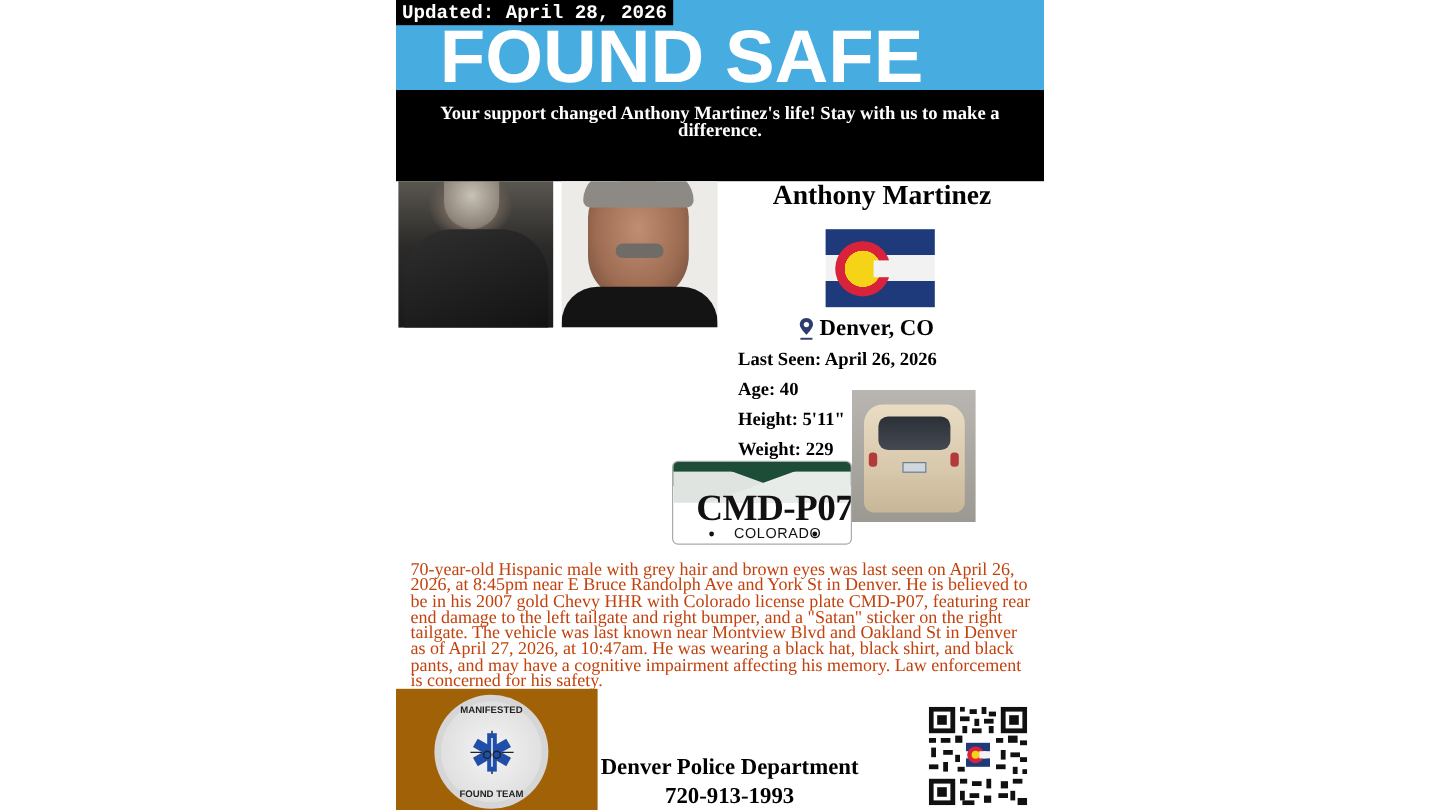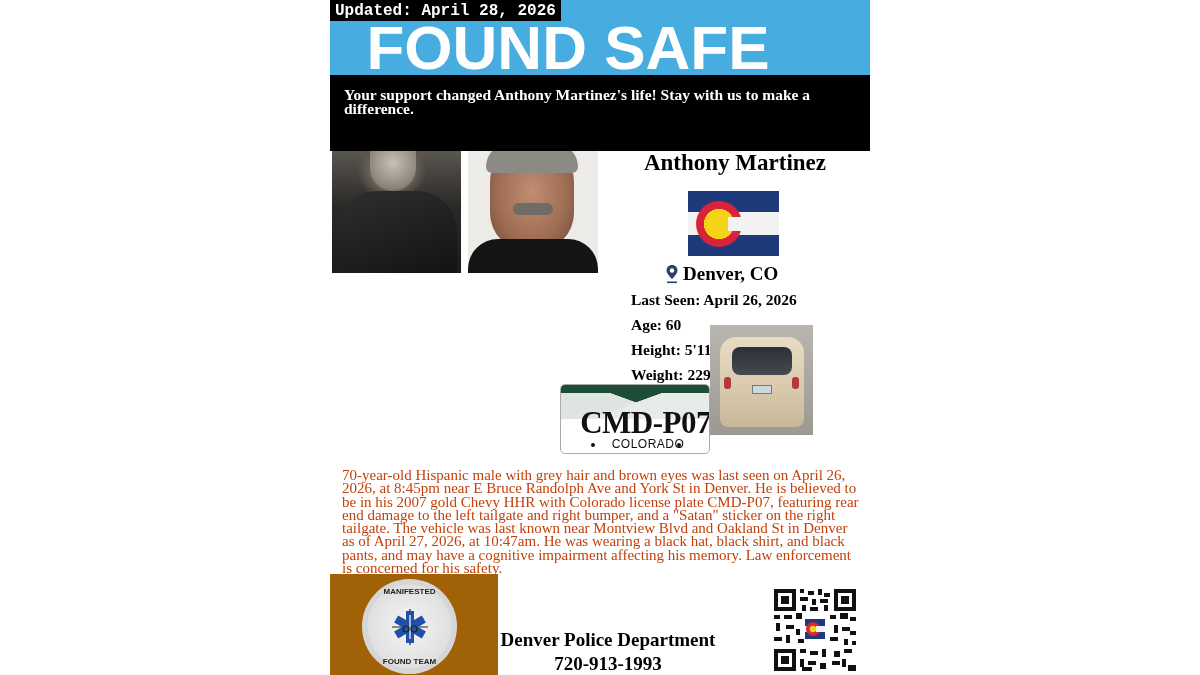--- a/index.html
+++ b/index.html
@@ -7,21 +7,21 @@
   body { position: relative; font-family: "Liberation Serif", serif; }
   .poster { position: absolute; left: 330px; top: 0; width: 540px; height: 675px; background: #fff; }
 
   .banner { position: absolute; left: 0; top: 0; width: 540px; height: 75px; background: #47ace0; }
   .updated { position: absolute; left: 0; top: 0; height: 21px; padding: 1px 5px 0 5px; background: #000; color: #fff;
     font-weight: bold; font-size: 16px; line-height: 20px; white-space: nowrap; font-family: Liberation Mono, monospace; }
   .found { position: absolute; left: 0; top: 15px; width: 476px; text-align: center; color: #fff;
     font-family: "Liberation Sans", sans-serif; font-weight: bold; font-size: 62px; line-height: 66px; letter-spacing: 0px; }
 
   .support { position: absolute; left: 0; top: 75px; width: 540px; height: 76px; background: #000; color: #fff;
-    font-weight: bold; font-size: 15.5px; line-height: 14px; padding: 13px 14px 0 14px; }
+    text-align: center; font-weight: bold; font-size: 15.5px; line-height: 14px; padding: 13px 14px 0 14px; }
 
   .photo { position: absolute; overflow: hidden; }
   .photo1 { left: 2px; top: 151px; width: 129px; height: 122px;
     background: radial-gradient(ellipse 35px 30px at 60px 20px, #b9a89a 0%, #6d6259 60%, transparent 100%),
                 linear-gradient(180deg, #5a5650 0%, #2b2a28 45%, #1a1a1a 100%); }
   .photo1 .coat { position: absolute; left: 5px; top: 40px; width: 120px; height: 85px; background: linear-gradient(160deg,#2f2f2f,#121212); border-radius: 40px 40px 0 0; }
   .photo1 .beard { position: absolute; left: 38px; top: 0px; width: 46px; height: 40px; background: radial-gradient(circle at 50% 30%, #c8c1b6, #8b8378 70%, #4b463f); border-radius: 0 0 25px 25px; }
   .photo2 { left: 138px; top: 151px; width: 130px; height: 122px; background: #ecebe8; }
   .photo2 .face { position: absolute; left: 22px; top: 0px; width: 84px; height: 100px; background: radial-gradient(ellipse at 50% 40%, #c08e72 0%, #9d6c52 60%, #6a4838 100%); border-radius: 30px 30px 38px 38px; }
   .photo2 .hair { position: absolute; left: 18px; top: -8px; width: 92px; height: 30px; background: #8d8a85; border-radius: 40px 40px 10px 10px; }
@@ -31,21 +31,21 @@
   .name { position: absolute; left: 270px; top: 150px; width: 270px; text-align: center; font-weight: bold; font-size: 23px; line-height: 26px; color: #000; }
   .flag { position: absolute; left: 358px; top: 191px; width: 91px; height: 65px; overflow: hidden;
     background: linear-gradient(180deg, #1e3a7b 0%, #1e3a7b 33%, #f2f2f2 33%, #f2f2f2 67%, #1e3a7b 67%); }
   .flag .c { position: absolute; left: 8px; top: 10px; width: 46px; height: 46px; border-radius: 50%;
     background: radial-gradient(circle, #f5d417 0%, #f5d417 46%, #d8233a 47%, #d8233a 100%); }
   .flag .cut { position: absolute; left: 40px; top: 26px; width: 22px; height: 14px; background: #f2f2f2; }
 
   .location { position: absolute; left: 335px; top: 262px; height: 24px; display: flex; align-items: center; gap: 4px; font-weight: bold; font-size: 19px; }
   .pin { width: 14px; height: 20px; position: relative; }
 
-  .facts { position: absolute; left: 301px; top: 291px; font-weight: bold; font-size: 15.5px; color: #000; }
+  .facts { position: absolute; left: 285px; top: 291px; font-weight: bold; font-size: 15.5px; color: #000; }
   .fact { height: 25px; line-height: 18px; white-space: nowrap; }
 
   .car { position: absolute; left: 380px; top: 325px; width: 103px; height: 110px; overflow: hidden;
     background: linear-gradient(180deg, #b9b6b1 0%, #9c9892 100%); }
   .car .body { position: absolute; left: 10px; top: 12px; width: 84px; height: 90px; background: linear-gradient(180deg, #e9dcc3 0%, #d8c8ac 60%, #c8b797 100%); border-radius: 16px 16px 8px 8px; }
   .car .window { position: absolute; left: 22px; top: 22px; width: 60px; height: 28px; background: linear-gradient(180deg,#2b2f36,#454a52); border-radius: 8px; }
   .car .plate { position: absolute; left: 42px; top: 60px; width: 20px; height: 9px; background: #cfd6de; border: 1px solid #6e7c8c; }
   .car .lt { position: absolute; top: 52px; width: 7px; height: 12px; background: #b23a3a; border-radius: 3px; }
 
   .license { position: absolute; left: 230px; top: 384px; width: 150px; height: 70px; border-radius: 5px; overflow: hidden;
@@ -103,21 +103,21 @@
     <svg class="pin" viewBox="0 0 14 20">
       <path d="M7 1 C3.5 1 1.5 3.5 1.5 6.5 C1.5 10 7 15 7 15 C7 15 12.5 10 12.5 6.5 C12.5 3.5 10.5 1 7 1 Z" fill="#2c3e6b"></path>
       <circle cx="7" cy="6.5" r="2.2" fill="#fff"></circle>
       <rect x="2" y="17.5" width="10" height="1.6" fill="#2c3e6b"></rect>
     </svg>
     <span>Denver, CO</span>
   </div>
 
   <div class="facts">
     <div class="fact">Last Seen: April 26, 2026</div>
-    <div class="fact">Age: 60</div>
+    <div class="fact">Age: 40</div>
     <div class="fact">Height: 5'11"</div>
     <div class="fact">Weight: 229</div>
   </div>
 
   <div class="car">
     <div class="body"></div>
     <div class="window"></div>
     <div class="lt" style="left:14px"></div>
     <div class="lt" style="left:82px"></div>
     <div class="plate"></div>

